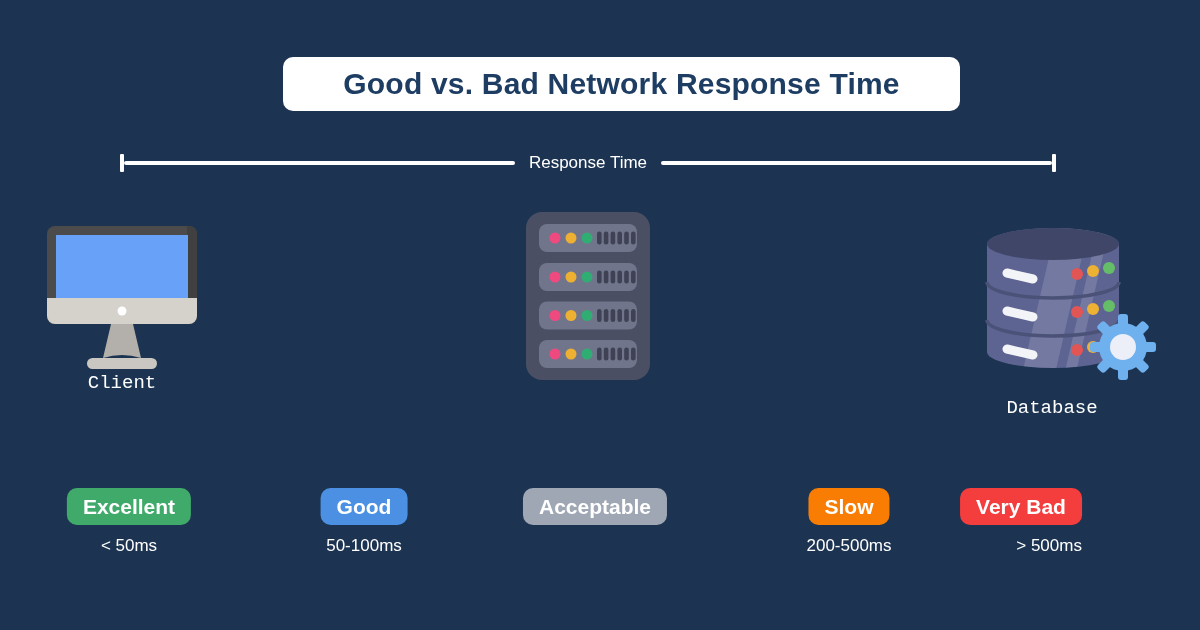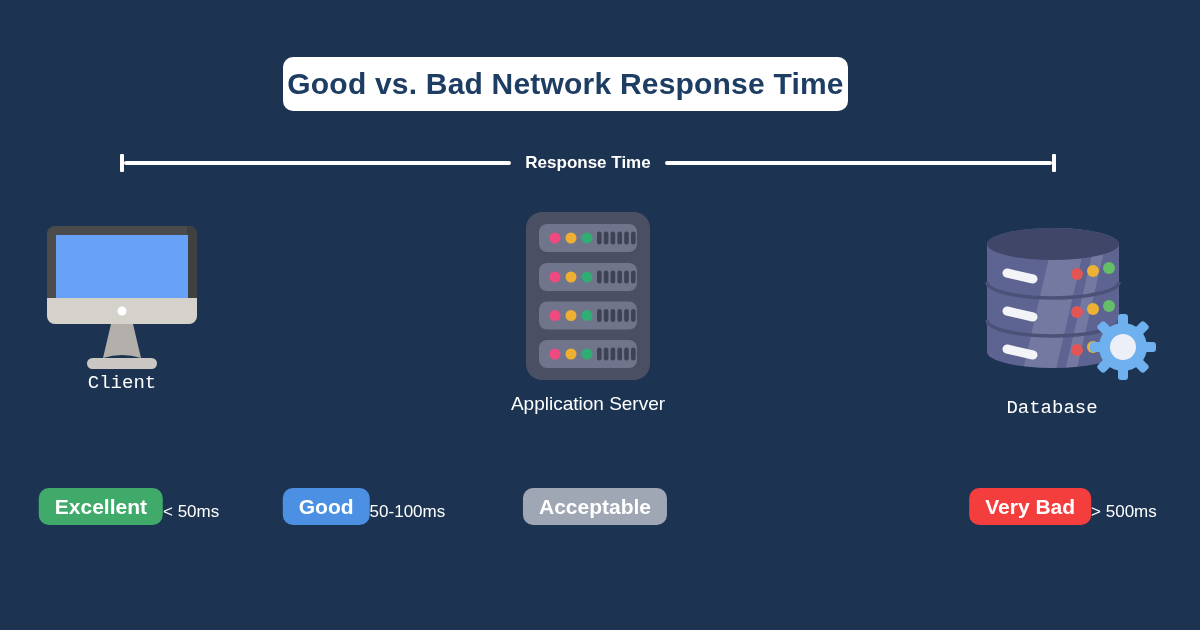--- a/index.html
+++ b/index.html
@@ -8,70 +8,70 @@
     font-family:"Liberation Sans","DejaVu Sans",sans-serif;
     overflow:hidden;
   }
   .canvas{
     position:relative;width:1200px;height:630px;
     background:#1c3451;
   }
 
   
   .title-box{
-    position:absolute;left:283px;top:57px;width:565px;height:54px;
+    position:absolute;left:283px;top:57px;width:677px;height:54px;
     background:#ffffff;border-radius:10px;
     display:flex;align-items:center;justify-content:center;
   }
   .title-box h1{
     margin:0;font-size:30px;font-weight:bold;letter-spacing:.2px;
     color:#1e3d63;white-space:nowrap;
   }
 
   
   .measure{
     position:absolute;left:120px;top:154px;width:936px;height:18px;
     display:flex;align-items:center;
   }
   .measure .cap{width:4px;height:18px;background:#ffffff;border-radius:1px;flex:0 0 auto;}
   .measure .line{height:4px;background:#ffffff;flex:1 1 auto;border-radius:2px;}
   .measure .measure-label{
-    flex:0 0 auto;margin:0 14px;color:#ffffff;font-weight:bold;font-size:17px;white-space:nowrap;
+    flex:0 0 auto;margin:0 14px;color:#ffffff;font-weight:normal;font-size:17px;white-space:nowrap;
   }
 
   
   .node{position:absolute;display:flex;flex-direction:column;align-items:center;}
   .node-label{
     color:#ffffff;font-size:19px;font-weight:400;white-space:nowrap;text-align:center;
   }
   .node-client{left:47px;top:226px;width:150px;}
   .node-client .node-label{font-family:Liberation Mono, monospace;}
   .node-server{left:526px;top:212px;width:124px;}
   .node-server .node-label{margin-top:13px;}
   .node-database{left:985px;top:224px;width:172px;align-items:flex-start;font-family:Liberation Mono, monospace;}
   .node-database .label-wrap{width:134px;text-align:center;}
   .node-database .node-label{margin-top:13px;}
 
   
   .rating{
     position:absolute;top:488px;transform:translateX(-50%);
-    display:flex;flex-direction:row;align-items:center;
+    display:flex;flex-direction:column;align-items:center;
   }
   .rating-badge{
     color:#ffffff;font-size:21px;font-weight:bold;
     padding:7px 16px;border-radius:10px;white-space:nowrap;line-height:23px;
   }
   .rating-range{
     margin-top:11px;color:#ffffff;font-size:17px;font-weight:400;white-space:nowrap;
   }
   .rating-1{left:129px;}
   .rating-2{left:364px;}
   .rating-3{left:595px;justify-content:space-between;}
   .rating-4{left:849px;}
-  .rating-5{left:1063px;}
+  .rating-5{left:1021px;align-items:flex-end;}
 </style>
 </head>
 <body>
 
 <div class="canvas">
 
   <div class="title-box">
     <h1>Good vs. Bad Network Response Time</h1>
   </div>
 
@@ -111,21 +111,20 @@
           <rect x="85.2" y="7.5" width="4.6" height="13" rx="2.3" fill="#3e4254"></rect>
           <rect x="92" y="7.5" width="4.6" height="13" rx="2.3" fill="#3e4254"></rect>
         </g>
       </defs>
       <rect x="0" y="0" width="124" height="168" rx="16" fill="#4a4f63"></rect>
       <use href="#srv-bar" x="13" y="12"></use>
       <use href="#srv-bar" x="13" y="51"></use>
       <use href="#srv-bar" x="13" y="89.5"></use>
       <use href="#srv-bar" x="13" y="128"></use>
     </svg>
-    <div class="node-label">Application Server</div>
   </div>
 
   <div class="node node-database">
     <svg width="172" height="160" viewBox="0 0 172 160">
       <defs>
         <clipPath id="db-clip">
           <path d="M2,20 A66,16 0 0 1 134,20 L134,128 A66,16 0 0 1 2,128 Z"></path>
         </clipPath>
       </defs>
 
@@ -178,18 +177,22 @@
     <div class="rating-badge" style="background-color: rgb(64, 170, 107);">Excellent</div>
     <div class="rating-range">&lt; 50ms</div>
   </div>
   <div class="rating rating-2">
     <div class="rating-badge" style="background-color: rgb(75, 144, 226);">Good</div>
     <div class="rating-range">50-100ms</div>
   </div>
   <div class="rating rating-3">
     <div class="rating-badge" style="background-color: rgb(158, 167, 179);">Acceptable</div>
   </div>
+  <div class="rating rating-4">
+    <div class="rating-badge" style="background-color: rgb(249, 125, 2);">Slow</div>
+    <div class="rating-range">200-500ms</div>
+  </div>
   <div class="rating rating-5">
     <div class="rating-badge" style="background-color: rgb(244, 61, 61);">Very Bad</div>
     <div class="rating-range">&gt; 500ms</div>
   </div>
 
 </div>
 
 </body></html>

